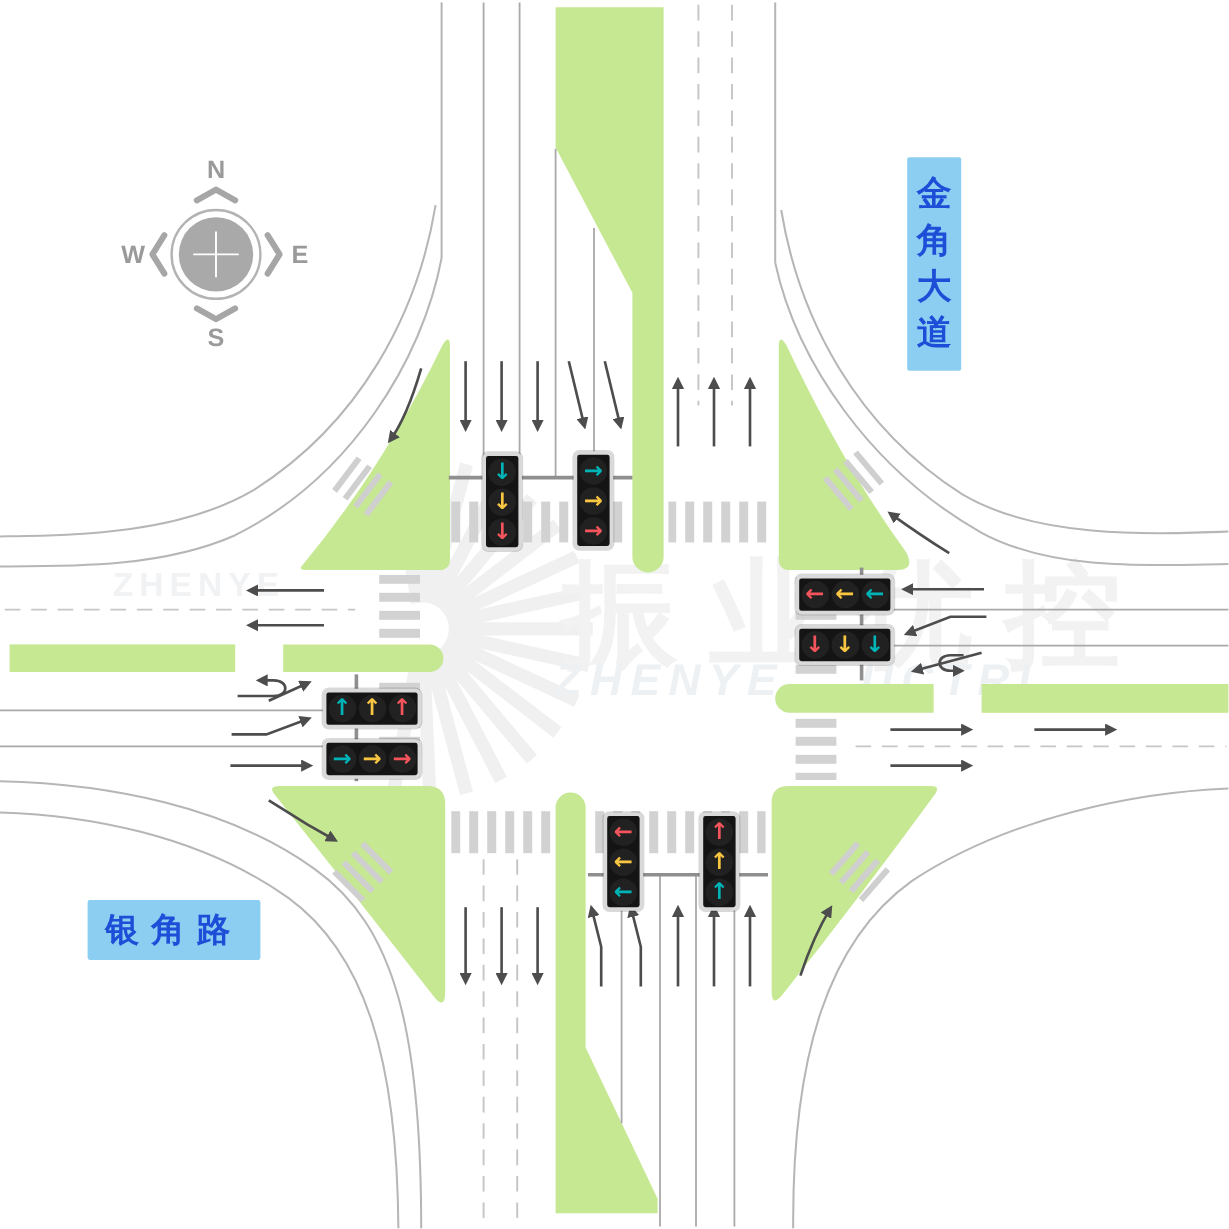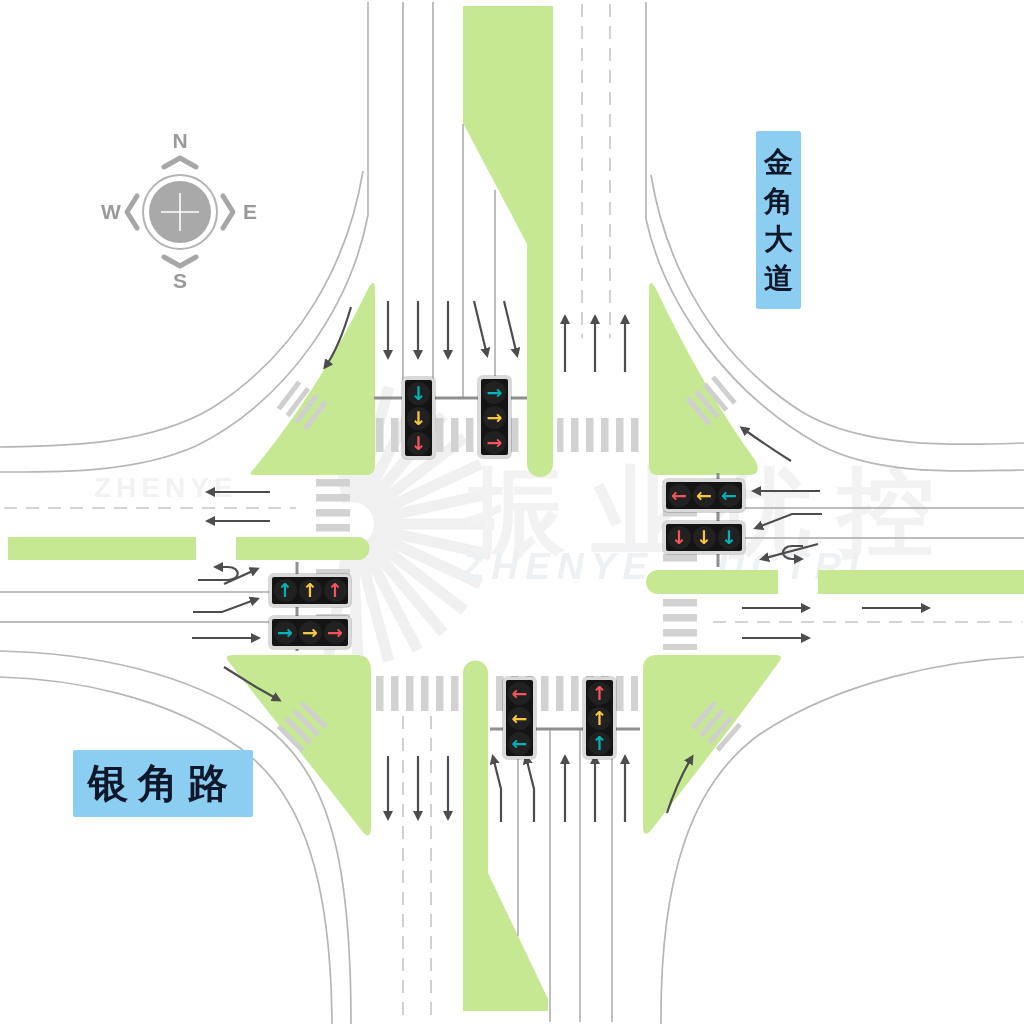--- a/index.html
+++ b/index.html
@@ -18,24 +18,24 @@
   .signal{position:absolute;background:#141414;border:3px solid #d9d9d9;border-radius:5px;
           display:flex;align-items:center;justify-content:center;gap:2px;box-sizing:border-box;
           box-shadow:0 0 0 1px rgba(0,0,0,.15);}
   .signal.v{flex-direction:column;width:33px;height:82px;}
   .signal.h{flex-direction:row;width:82px;height:33px;}
   .light{width:23px;height:23px;border-radius:50%;background:#212121;flex:0 0 auto;
          display:flex;align-items:center;justify-content:center;
          font-family:"DejaVu Sans",sans-serif;font-weight:bold;font-size:19px;line-height:1;}
 
   
-  .road-label{position:absolute;background:#8ccef1;color:#0f172a;font-weight:bold;border-radius:2px;}
+  .road-label{position:absolute;background:#8ccef1;color:#1d4ed8;font-weight:bold;border-radius:2px;}
   .road-label.vertical{left:756px;top:131px;width:31px;padding:12px 7px;font-size:29px;line-height:1.33;
                        text-align:center;word-break:break-all;}
-  .road-label.horizontal{left:73px;top:750px;padding:6px 15px;font-size:40px;letter-spacing:10px;}
+  .road-label.horizontal{left:73px;top:750px;padding:6px 15px;font-size:28px;letter-spacing:10px;}
 </style>
 </head>
 <body>
 
 <div id="stage">
 
   <svg id="wm-fan" class="abs" style="left:200px;top:370px;" width="320" height="320" viewBox="0 0 320 320">
       <line x1="148.17974009132755" y1="132.33422943373142" x2="127.3419587712959" y2="14.157299072266454" stroke="#f0f0f0" stroke-width="11"></line>
       <line x1="152.9596265220374" y1="132.02093912519913" x2="158.19395300587774" y2="12.135152535376193" stroke="#f0f0f0" stroke-width="11"></line>
       <line x1="157.69401899225545" y1="132.7496318216405" x2="188.75230440455795" y2="16.83853266695229" stroke="#f0f0f0" stroke-width="11"></line>

